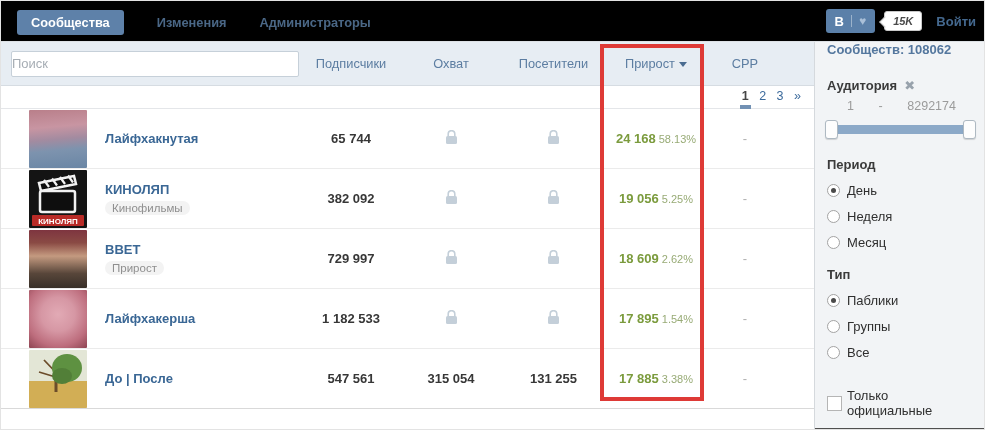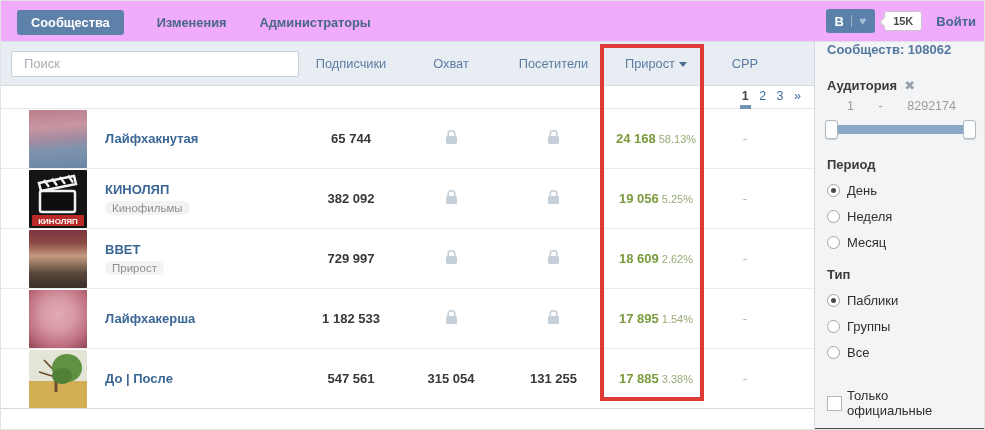--- a/index.html
+++ b/index.html
@@ -1,39 +1,39 @@
 <!DOCTYPE html>
 <html><head>
 <meta charset="utf-8">
 <style>
   * { margin:0; padding:0; box-sizing:border-box; }
   html,body { background:#fff; }
   body { font-family:"Liberation Sans","DejaVu Sans",sans-serif; font-size:13px; color:#333; }
   .page { position:relative; width:985px; height:430px; background:#fff; overflow:hidden; border:1px solid #e3e3e3; }
 
   
-  .topbar { position:absolute; left:0; top:0; width:985px; height:41px; background:#f0abfc; border-bottom:1px solid #dde1e5; }
+  .topbar { position:absolute; left:0; top:0; width:985px; height:41px; background:#000000; border-bottom:1px solid #dde1e5; }
   .tabs { position:absolute; left:16px; top:9px; display:flex; align-items:center; }
   .tab { font-weight:bold; font-size:12.8px; color:#4a6786; padding:5px 0; cursor:pointer; }
   .tab.active { background:#5e81a9; color:#fff; padding:5px 14px; border-radius:3px; }
   .tab + .tab { margin-left:33px; }
   .top-right { position:absolute; right:10px; top:8px; display:flex; align-items:center; }
   .vk-badge { display:flex; align-items:center; height:24px; padding:0 9px; background:#5b80a9; border-radius:3px; }
   .vk-b { color:#fff; font-weight:bold; font-size:13px; }
   .vk-sep { width:1px; height:12px; background:rgba(255,255,255,.4); margin:0 7px; }
   .vk-heart { color:#a9bfd8; font-size:12px; line-height:1; }
-  .like-bubble { position:relative; margin-left:9px; height:20px; line-height:18px; padding:0 8px; background:#fff; border:1px solid #c9c9c9; border-radius:3px; font-weight:bold; font-size:11px; color:#4a4a4a; }
+  .like-bubble { position:relative; margin-left:9px; height:20px; line-height:18px; padding:0 8px; background:#fff; border:1px solid #c9c9c9; border-radius:3px; font-weight:bold; font-size:11px; color:#4a4a4a;font-style:italic; }
   .like-bubble::before { content:""; position:absolute; left:-4px; top:6px; width:7px; height:7px; background:#fff; border-left:1px solid #c9c9c9; border-bottom:1px solid #c9c9c9; transform:rotate(45deg); }
   .login { margin-left:14px; font-weight:bold; font-size:13px; color:#44688e; cursor:pointer; }
 
   
   .main { position:absolute; left:0; top:41px; width:813px; height:389px; background:#fff; }
   .filterbar { display:flex; align-items:center; height:44px; background:#e7edf3; border-bottom:1px solid #d6dce2; }
   .f-left { width:300px; flex:none; display:flex; align-items:center; }
-  .search-input { margin-left:10px; width:288px; height:26px; border:1px solid #c6d0d9; border-radius:2px; padding:0 12px; font-size:13px; color:#333; background:#fff; font-family:inherit; }
+  .search-input { margin-left:10px; width:288px; height:26px; border:1px solid #c6d0d9; border-radius:2px; padding:0 0; font-size:13px; color:#333; background:#fff; font-family:inherit; }
   .search-input::placeholder { color:#a6adb4; }
   .hcell { font-weight:normal; font-size:12.8px; color:#5c7da1; text-align:center; }
   .c-sub { width:100px; flex:none; } .c-reach { width:100px; flex:none; } .c-vis { width:105px; flex:none; }
   .c-growth { width:100px; flex:none; } .c-cpp { width:78px; flex:none; }
   .sort-arrow { display:inline-block; width:0; height:0; border-left:4px solid transparent; border-right:4px solid transparent; border-top:5px solid #4a6c90; margin-left:4px; vertical-align:middle; }
 
   .pagerow { height:23px; background:#fff; border-bottom:1px solid #e4e6e9; text-align:right; padding-right:13px; line-height:20px; font-size:12.5px; }
   .pg { display:inline-block; margin-left:7px; color:#3b6a9c; cursor:pointer; }
   .pg.active { position:relative; color:#454545; font-weight:bold; cursor:default; }
   .pg.active::after { content:""; position:absolute; left:-2px; right:-2px; bottom:-3px; height:4px; background:#7291b4; }

